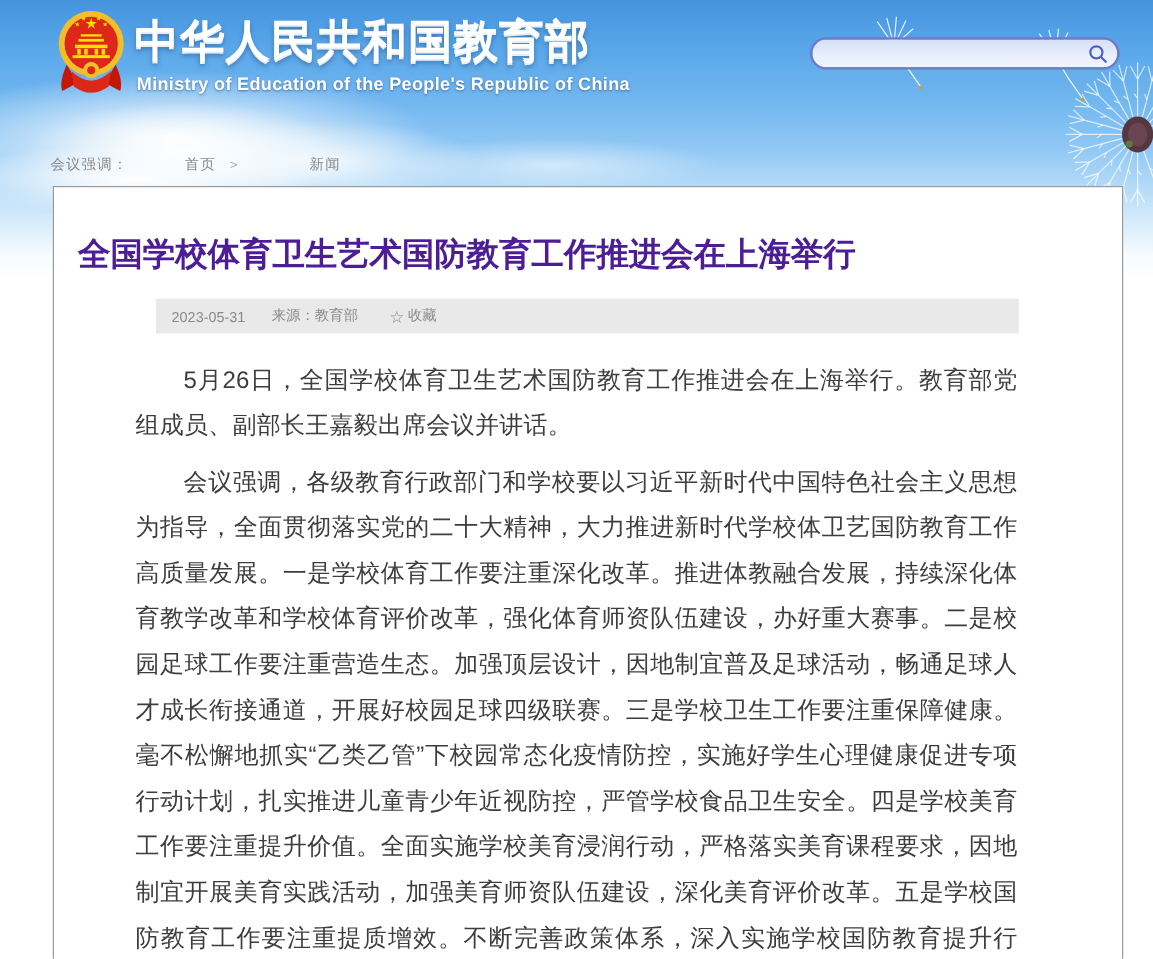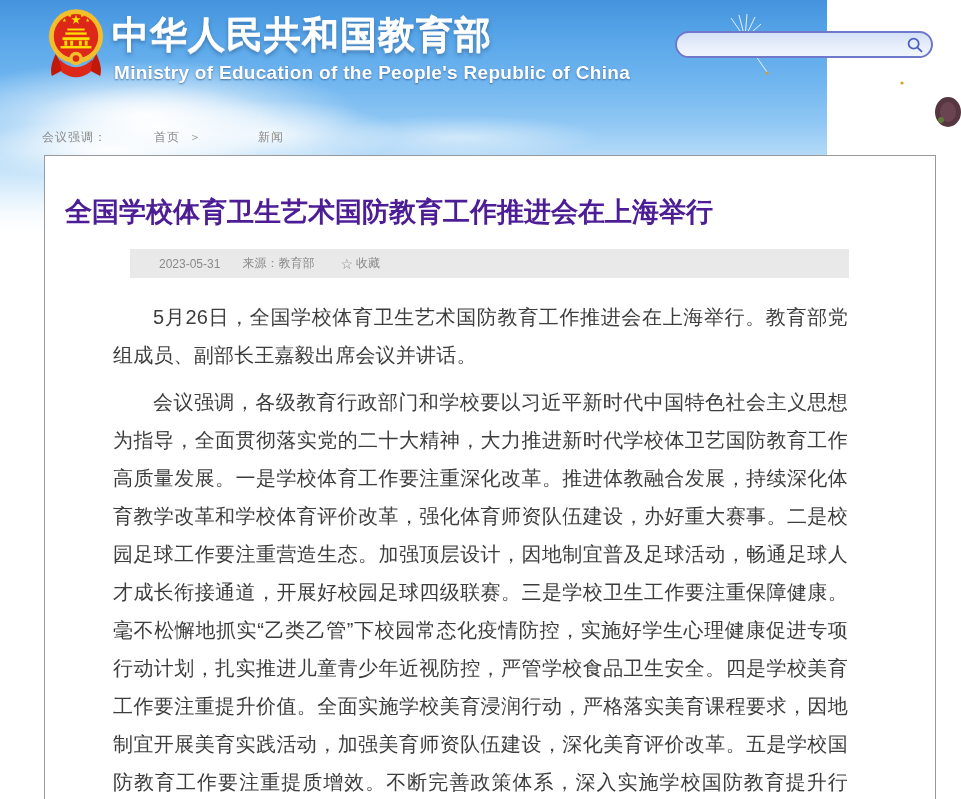--- a/index.html
+++ b/index.html
@@ -2,42 +2,42 @@
 <html lang="zh"><head>
 <meta charset="utf-8">
 <style>
   html,body{margin:0;padding:0;}
   body{
     width:961px;height:799px;overflow:hidden;background:#fff;position:relative;
     font-family:"Liberation Sans","DejaVu Sans",sans-serif;
   }
   
   .hero{
-    position:absolute;left:0;top:0;width:827px;height:235px;
+    position:absolute;left:0;top:0;width:961px;height:235px;
     background:linear-gradient(180deg,
       #4493DD 0%, #58A6E9 16%, #6FB5EF 34%, #8FC7F4 52%,
       #B9DDF8 68%, #DFF0FC 82%, #F7FBFE 91%, #FFFFFF 100%);
   }
   .cloud{position:absolute;pointer-events:none;
     background:radial-gradient(closest-side,rgba(255,255,255,.95),rgba(255,255,255,0));}
   .c1{left:-70px;top:60px;width:430px;height:110px;}
   .c2{left:20px;top:85px;width:270px;height:85px;}
   .c3{left:140px;top:100px;width:260px;height:70px;opacity:.85;}
   .c4{left:320px;top:115px;width:280px;height:45px;opacity:.55;}
   .c5{left:-40px;top:120px;width:300px;height:60px;}
   .hero-deco{position:absolute;left:0;top:0;width:961px;height:235px;pointer-events:none;}
   .emblem{position:absolute;left:47px;top:7px;width:58px;height:74px;}
   .site-title{
     position:absolute;left:112px;top:10px;margin:0;
     font-size:37px;font-weight:bold;color:#ffffff;letter-spacing:1px;
     text-shadow:0 1px 0 #e8eef5, 0 3px 4px rgba(43,88,140,.65);
     cursor:pointer;white-space:nowrap;
   }
   .site-subtitle{
-    position:absolute;left:114px;top:62px;font-size:19px;font-weight:bold;color:#fff;
+    position:absolute;left:114px;top:62px;font-size:15px;font-weight:bold;color:#fff;
     letter-spacing:.3px;text-shadow:0 1px 2px rgba(52,96,150,.85);white-space:nowrap;
   }
   
   .search{
     position:absolute;left:675px;top:31px;width:258px;height:27px;box-sizing:border-box;
     border:2px solid #6F78CA;border-radius:15px;
     background:linear-gradient(180deg,#D5E0F7 0%,#E9F0FC 60%,#F0F5FD 100%);
     display:flex;align-items:center;
   }
   .search input{
@@ -56,21 +56,21 @@
     position:absolute;left:44px;top:155px;width:892px;height:700px;box-sizing:border-box;
     background:#fff;border:1px solid #999;
   }
   .article-title{
     margin:42px 20px 0;text-align:left;
     font-size:27px;line-height:29px;font-weight:bold;color:#4c1d95;
   }
   .meta{
     margin:22px 0 0 85px;width:719px;height:29px;box-sizing:border-box;
     background:#E9E9E9;display:flex;align-items:center;
-    font-size:12px;color:#8A8A8A;padding-left:29px;
+    font-size:12px;color:#8A8A8A;padding-left:13px;
   }
   .meta .src{margin-left:22px;}
   .meta .fav{margin-left:26px;display:inline-flex;align-items:center;cursor:pointer;color:#8A8A8A;}
   .meta .star{font-size:14px;margin-right:3px;line-height:1;}
   .article-body{padding:20px 87px 0 68px;}
   .article-body p{
     margin:0 0 9px;font-size:20px;line-height:38px;color:#3D3D3D;
     text-align:justify;text-indent:2em;letter-spacing:.2px;
   }
   svg{display:block;}

